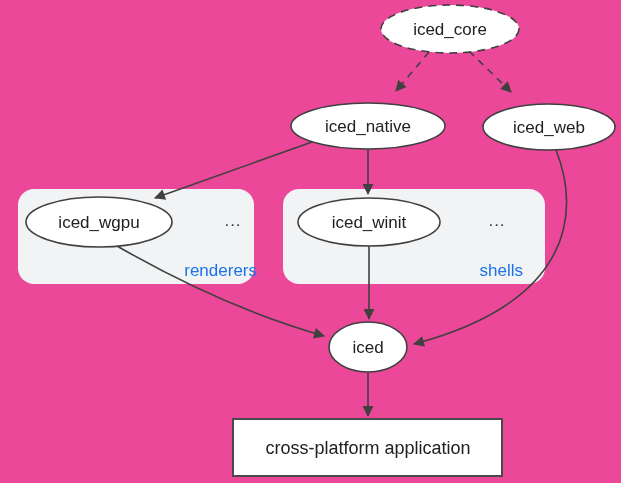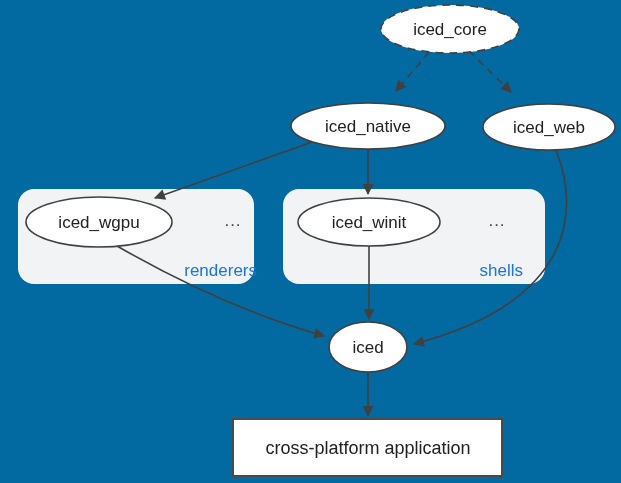--- a/index.html
+++ b/index.html
@@ -1,16 +1,16 @@
 <!DOCTYPE html>
 <html><head>
 <meta charset="utf-8">
 <style>
   html,body{margin:0;padding:0;background:#ffffff;}
-  #stage{position:relative;width:621px;height:483px;background:#0369a1;overflow:hidden;
+  #stage{position:relative;width:621px;height:483px;background:#ec4899;overflow:hidden;
          font-family:"Liberation Sans",sans-serif;}
   svg{display:block}
   .node-ellipse{fill:#ffffff;stroke:#404040;stroke-width:1.6;}
   .dashed-ellipse{stroke-dasharray:8 6;}
   .edge{fill:none;stroke:#404040;stroke-width:1.6;}
   .edge.dashed{stroke-dasharray:7 6;}
   .node-label{fill:#212121;font-size:17px;text-anchor:middle;}
   .ellipsis-label{fill:#3c4043;font-size:17px;text-anchor:middle;letter-spacing:1px;}
   .group-label{font-size:17px;text-anchor:end;}
   .app-rect{fill:#ffffff;stroke:#4a4a4a;stroke-width:2;}

